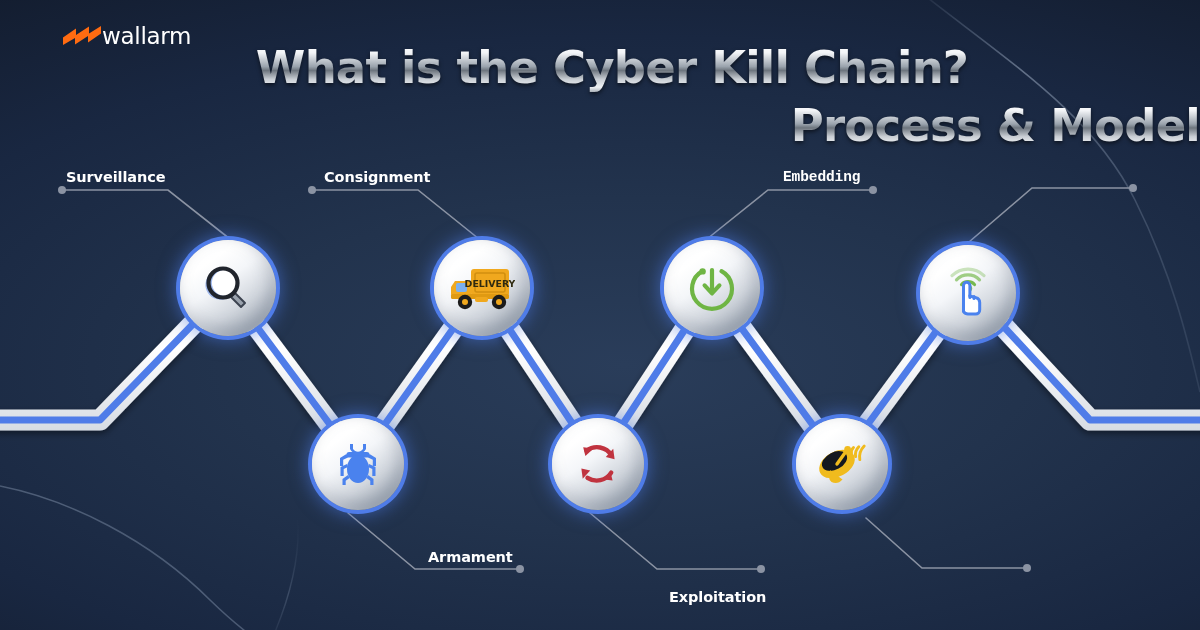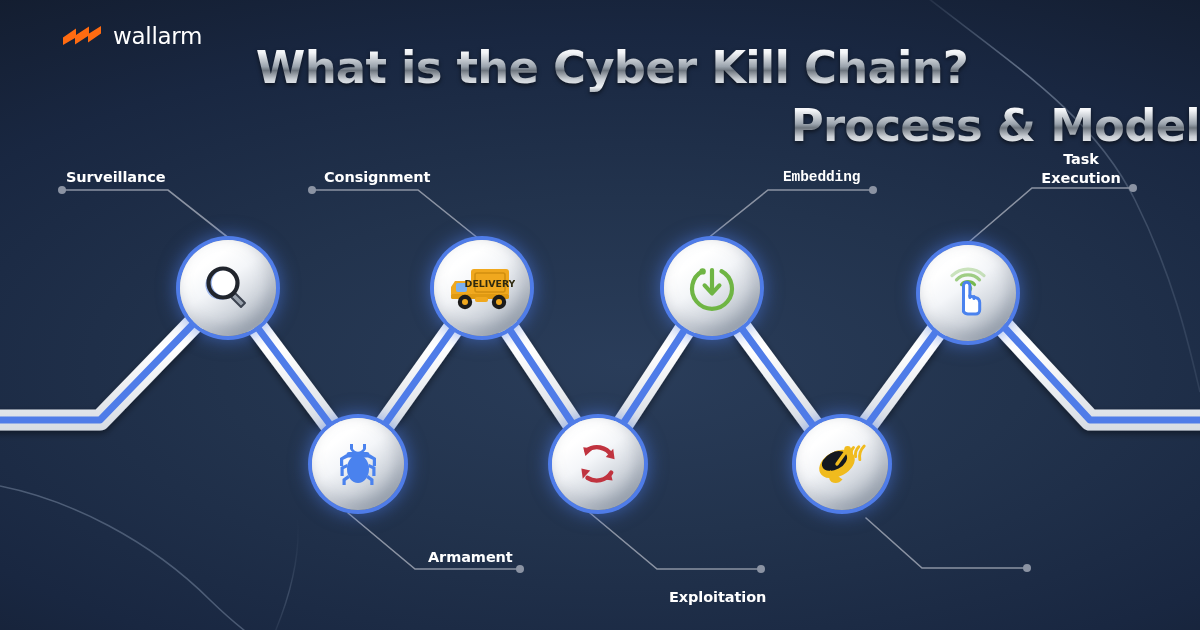--- a/index.html
+++ b/index.html
@@ -14,21 +14,21 @@
     position:absolute; left:0; top:0; width:1200px; height:630px;
     overflow:hidden;
     background:
       radial-gradient(120% 95% at 52% 58%, #2a3d5a 0%, #22334d 28%, #192741 55%, #121b2c 80%, #0d1420 100%);
   }
   .bg-svg { position:absolute; left:0; top:0; width:1200px; height:630px; }
 
   
   #logo {
     position:absolute; left:62px; top:24px;
-    display:flex; align-items:center; gap:11px;
+    display:flex; align-items:center; 
     z-index:20;
   }
   #logo .mark { width:40px; height:24px; display:block; }
   #logo .word {
     color:#ffffff; font-size:23px; font-weight:400;
     letter-spacing:-0.3px; line-height:1;
     font-family:"DejaVu Sans", sans-serif;
   }
 
   
@@ -258,18 +258,14 @@
         <path d="M12 10.6 a23 23 0 0 1 32 0" stroke-width="3.2" opacity=".35"></path>
       </g>
       <circle cx="28" cy="23.5" r="4.2" fill="#6fb544" opacity=".9"></circle>
       <g fill="#ffffff" stroke="#4a82ee" stroke-width="3" stroke-linejoin="round" stroke-linecap="round">
         <path d="M23.5 40 V20.5 a3.2 3.2 0 0 1 6.4 0 V31 l6 1.6 a5 5 0 0 1 3.8 4.8 V45 a4 4 0 0 1 -4 4 H28 a5.5 5.5 0 0 1 -4.5 -2.4 Z"></path>
         <path d="M29.9 32.6 v-2.2"></path>
         <path d="M34 33.6 v-2"></path>
       </g>
     </svg>
   </div>
-  <div class="label ml" style="left:1020px; top:150px; width:122px;">
-    <span>Task</span><br>
-    <span>Execution</span>
-  </div>
 
 </div>
 
 </body></html>

